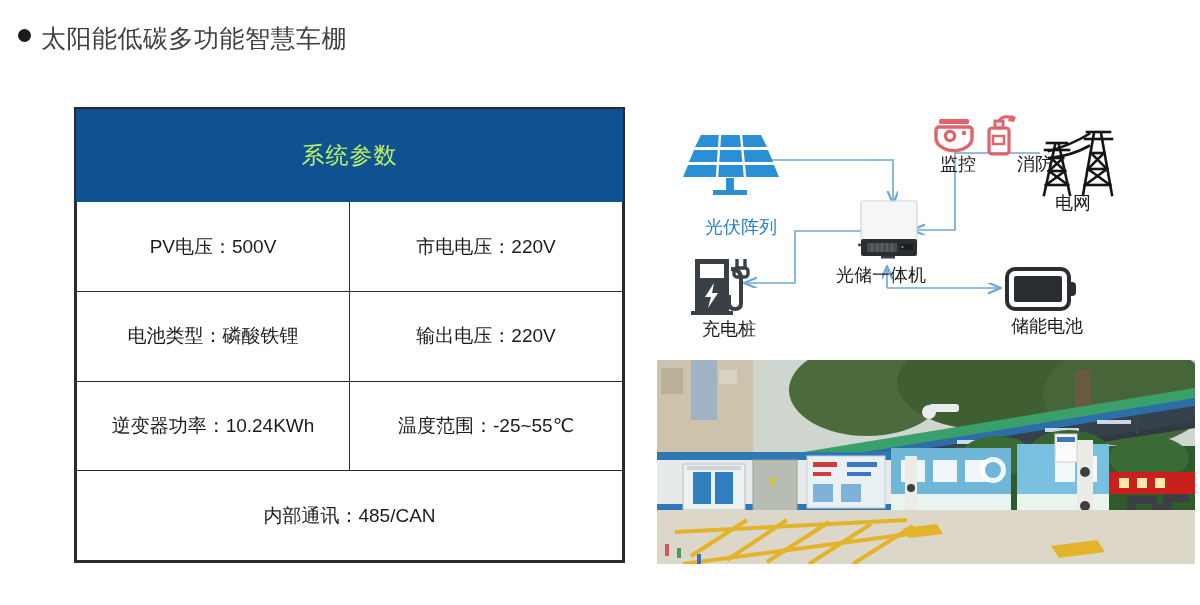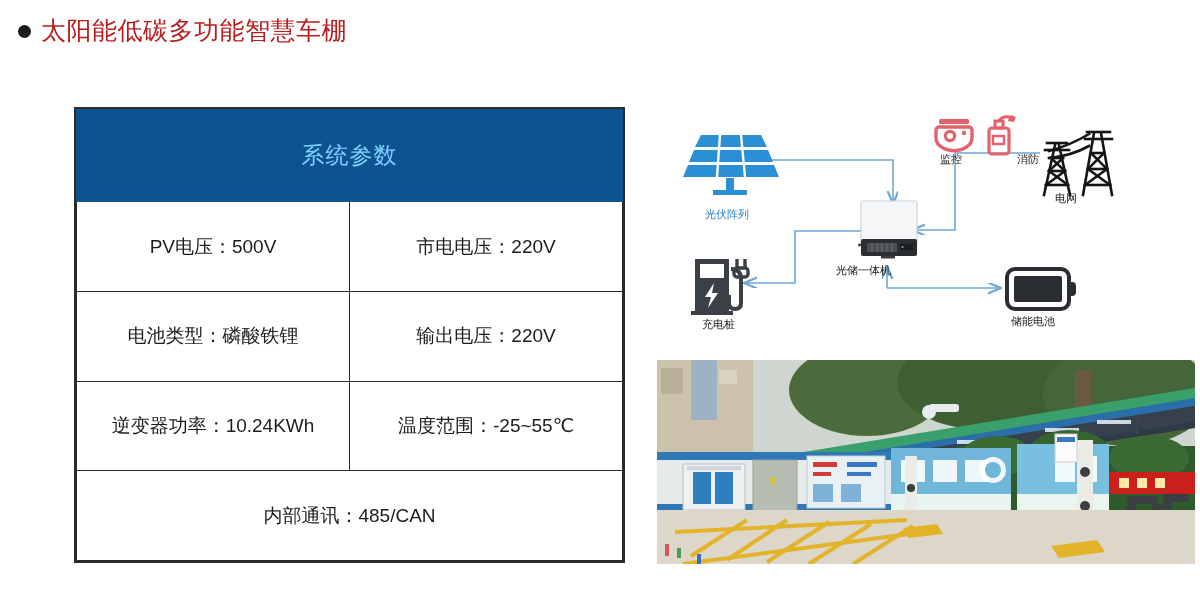--- a/index.html
+++ b/index.html
@@ -22,24 +22,25 @@
     left: 18px; top: 14px;
     display: flex; align-items: center; gap: 10px;
   }
   .bullet-dot {
     width: 13px; height: 13px; border-radius: 50%;
     background: #1b1b1b; flex: 0 0 auto;
     margin-top: 2px;
   }
   .title-text {
     font-size: 25px;
-    color: #b91c1c;
+    color: #404040;
     letter-spacing: 0.5px;
     font-weight: 400;
     white-space: nowrap;
+    margin-top: 8px;
   }
 
   
   .param-table {
     position: absolute;
     left: 74px; top: 107px;
     width: 551px; height: 456px;
     border: 2px solid #2b2b2b;
     border-collapse: collapse;
     background: #ffffff;
@@ -49,42 +50,42 @@
     border: 1.5px solid #2b2b2b;
     text-align: center;
     vertical-align: middle;
     font-size: 19px;
     color: #1c1c1c;
     font-weight: 400;
     padding: 0 4px;
   }
   .param-table th.hdr {
     background: #0f5292;
-    color: #7dd3fc;
+    color: #bef264;
     font-size: 23px;
     height: 67px;
     border: 1.5px solid #0f5292;
     font-weight: 400;
     letter-spacing: 1px;
   }
   .param-table td.cell { height: 65px; }
   .param-table td.merged { height: 65px; }
   .col-l { width: 50%; }
   .col-r { width: 50%; }
 
   
   .diagram {
     position: absolute;
     left: 655px; top: 105px;
     width: 540px; height: 240px;
   }
   .diagram svg { display:block; }
   .dlabel {
     position: absolute;
-    font-size: 11px;
+    font-size: 18px;
     white-space: nowrap;
     color: #1c1c1c;
   }
   .dlabel.blue { color: #2a7fc4; }
 
   
   .photo {
     position: absolute;
     left: 657px; top: 360px;
     width: 538px; height: 204px;
@@ -246,21 +247,21 @@
         <rect x="0" y="56" width="42" height="4" fill="#3b4046"></rect>
       </g>
 
       <g transform="translate(350,160)">
         <rect x="2" y="4" width="62" height="40" rx="8" fill="none" stroke="#2a2d31" stroke-width="4"></rect>
         <rect x="9" y="11" width="48" height="26" rx="2" fill="#2a2d31"></rect>
         <path d="M64,17 h3 a4,4 0 0 1 4,4 v6 a4,4 0 0 1 -4,4 h-3 z" fill="#2a2d31"></path>
       </g>
     </svg>
 
-    <span class="dlabel blue" style="left:50px; top:102px;">光伏阵列</span>
+    <span class="dlabel blue" style="left:50px; top:110px;">光伏阵列</span>
     <span class="dlabel" style="left:285px; top:47px;">监控</span>
     <span class="dlabel" style="left:330px; top:47px;margin-left:32px;">消防</span>
     <span class="dlabel" style="left:400px; top:86px;">电网</span>
     <span class="dlabel" style="left:181px; top:158px;">光储一体机</span>
     <span class="dlabel" style="left:47px;  top:212px;">充电桩</span>
     <span class="dlabel" style="left:356px; top:209px;">储能电池</span>
   </div>
 
   <div class="photo">
     <svg class="photo-inner" width="538" height="204" viewBox="0 0 538 204" preserveAspectRatio="none">

